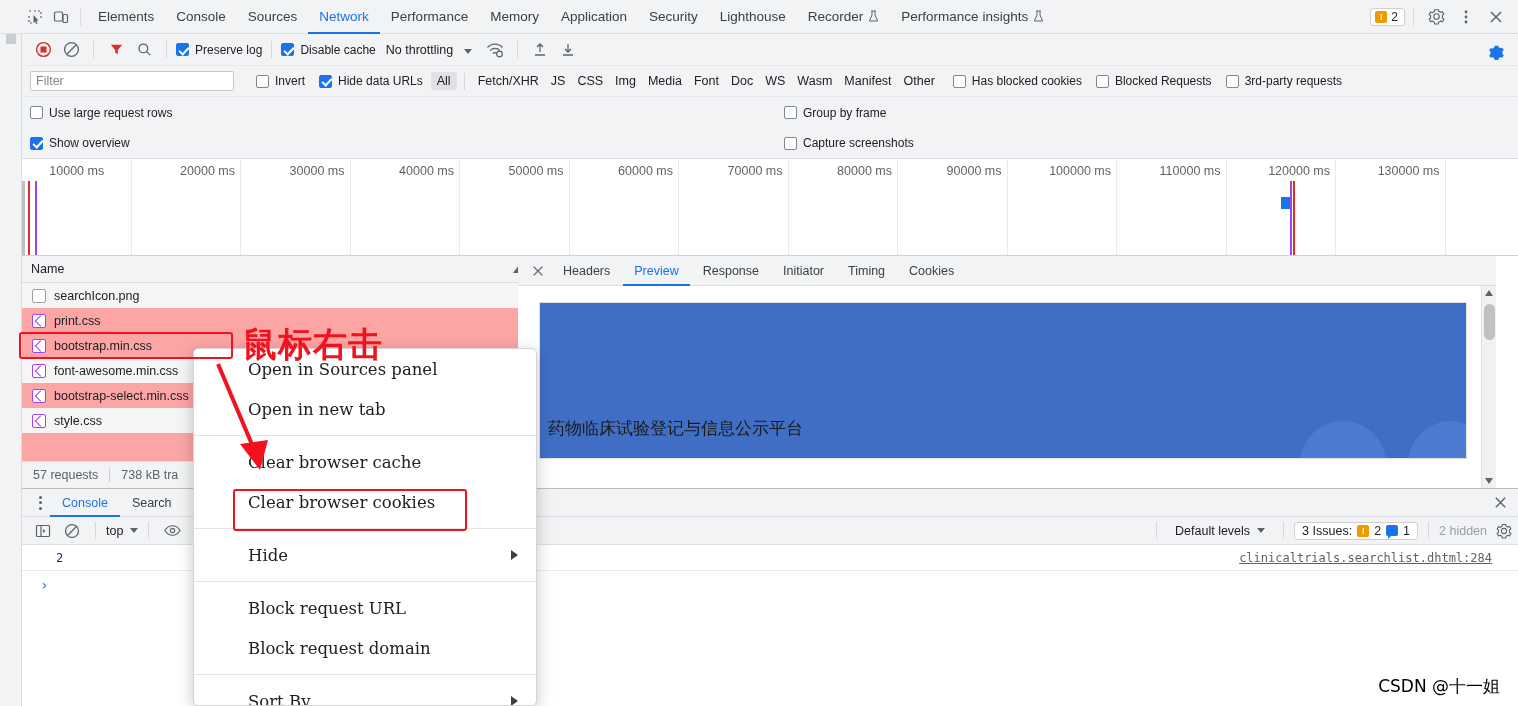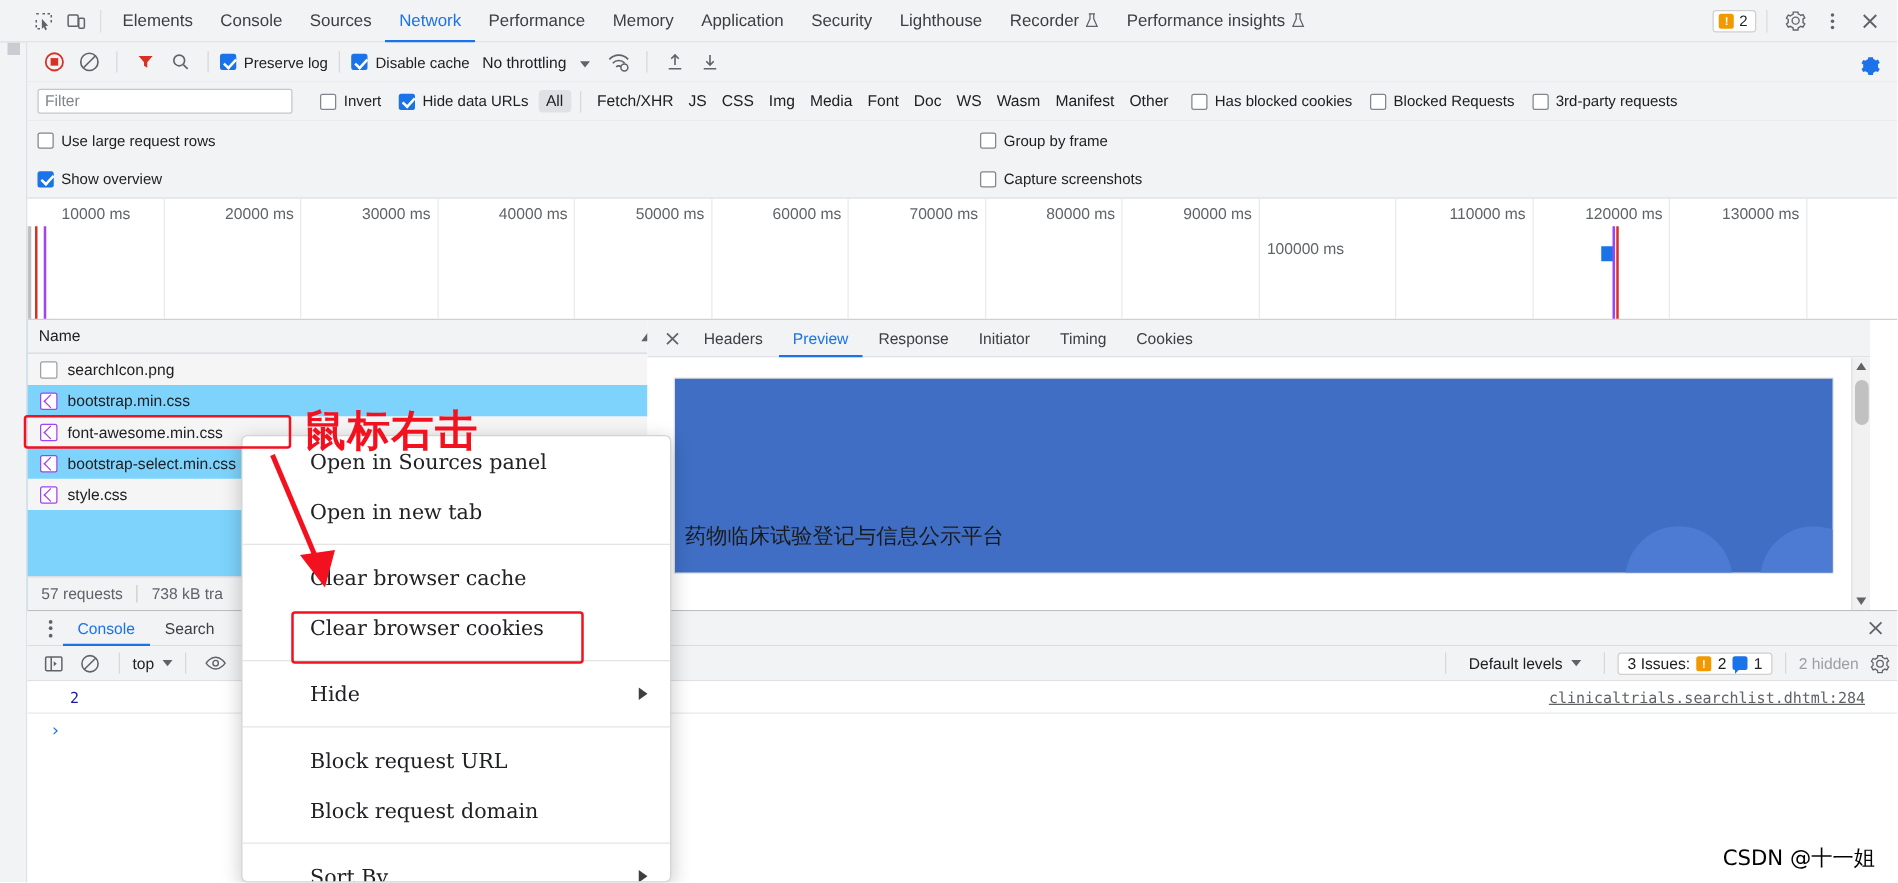--- a/index.html
+++ b/index.html
@@ -105,21 +105,21 @@
   .ov-label {
     position:absolute; top:5px; font-size:12.5px; color:#5f6368; white-space:nowrap;
   }
   .ov-line { position:absolute; width:2px; top:22px; height:75px; }
   .ov-block { position:absolute; }
   .ov-leftgrab { position:absolute; left:0; top:22px; width:3px; height:75px; background:#c0c0c0; }
 
   
   .reqpanel {
     position:absolute; top:256px; left:22px; width:518px; height:232px;
-    background:#7dd3fc; border-right:1px solid #dadce0; overflow:hidden;
+    background:#fca5a5; border-right:1px solid #dadce0; overflow:hidden;
   }
   .reqhead {
     height:27px; background:#f1f3f4; border-bottom:1px solid #dadce0;
     display:flex; align-items:center; padding-left:9px; font-size:12.5px; color:#202124;
     position:relative;
   }
   .sort-tri { position:absolute; right:14px; top:9px; width:0;height:0;
     border-left:6px solid transparent;border-right:6px solid transparent;border-bottom:8px solid #5f6368; }
   .reqrow {
     height:25px; display:flex; align-items:center; gap:8px; padding-left:10px;
@@ -473,21 +473,21 @@
         <div class="ov-label" style="left: 444px; width: 97.5px; text-align: right;">50000 ms</div>
         <div class="ov-cell" style="left: 547.5px; width: 109.5px;"></div>
         <div class="ov-label" style="left: 553.5px; width: 97.5px; text-align: right;">60000 ms</div>
         <div class="ov-cell" style="left: 657px; width: 109.5px;"></div>
         <div class="ov-label" style="left: 663px; width: 97.5px; text-align: right;">70000 ms</div>
         <div class="ov-cell" style="left: 766.5px; width: 109.5px;"></div>
         <div class="ov-label" style="left: 772.5px; width: 97.5px; text-align: right;">80000 ms</div>
         <div class="ov-cell" style="left: 876px; width: 109.5px;"></div>
         <div class="ov-label" style="left: 882px; width: 97.5px; text-align: right;">90000 ms</div>
         <div class="ov-cell" style="left: 985.5px; width: 109.5px;"></div>
-        <div class="ov-label" style="left: 991.5px; width: 97.5px; text-align: left; margin-top: 28px;">100000 ms</div>
+        <div class="ov-label" style="left: 991.5px; width: 97.5px; text-align: right;">100000 ms</div>
         <div class="ov-cell" style="left: 1095px; width: 109.5px;"></div>
         <div class="ov-label" style="left: 1101px; width: 97.5px; text-align: right;">110000 ms</div>
         <div class="ov-cell" style="left: 1204.5px; width: 109.5px;"></div>
         <div class="ov-label" style="left: 1210.5px; width: 97.5px; text-align: right;">120000 ms</div>
         <div class="ov-cell" style="left: 1314px; width: 109.5px;"></div>
         <div class="ov-label" style="left: 1320px; width: 97.5px; text-align: right;">130000 ms</div>
         <div class="ov-cell" style="left: 1423.5px; width: 109.5px;"></div>
         <div class="ov-label" style="left: 1429.5px; width: 97.5px; text-align: right;">1400</div>
         <div class="ov-block" style="left: 1259px; top: 38px; width: 10px; height: 12px; background: rgb(26, 115, 232);"></div>
         <div class="ov-line" style="left: 6px; background: rgb(217, 48, 37);"></div>
@@ -503,20 +503,24 @@
       <span>Name</span>
       <span class="sort-tri"></span>
     </div>
     <div id="req-rows">
         <div class="reqrow alt">
           <span class="fico img"></span>
           <span>searchIcon.png</span>
         </div>
         <div class="reqrow">
           <span class="fico css"></span>
+          <span>print.css</span>
+        </div>
+        <div class="reqrow">
+          <span class="fico css"></span>
           <span>bootstrap.min.css</span>
         </div>
         <div class="reqrow alt">
           <span class="fico css"></span>
           <span>font-awesome.min.css</span>
         </div>
         <div class="reqrow">
           <span class="fico css"></span>
           <span>bootstrap-select.min.css</span>
         </div>

